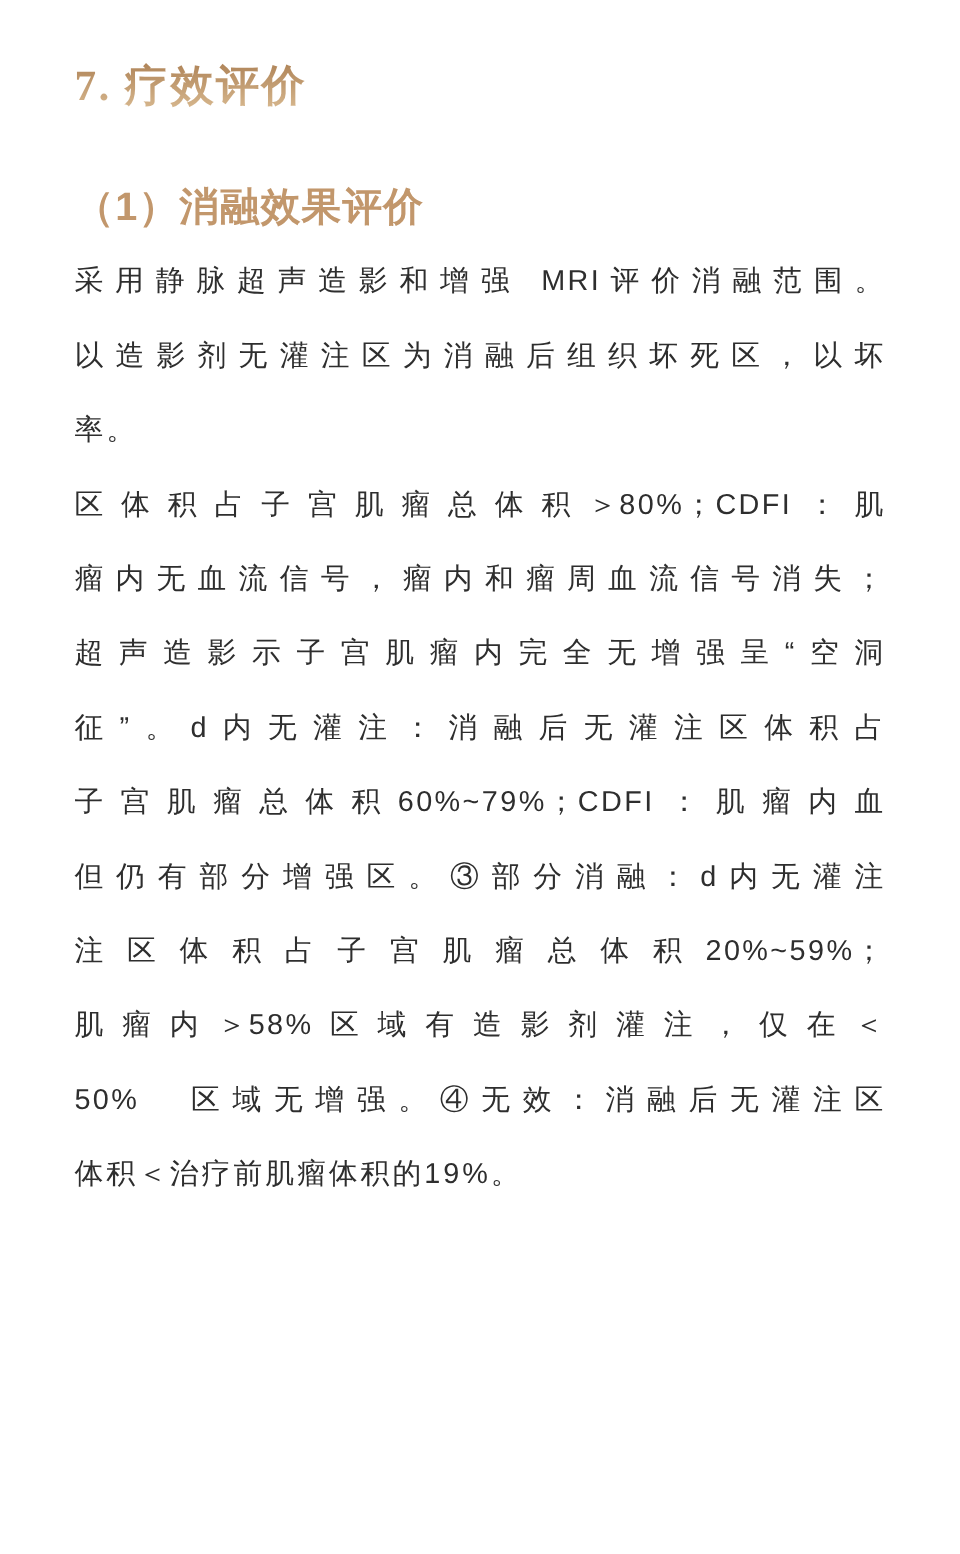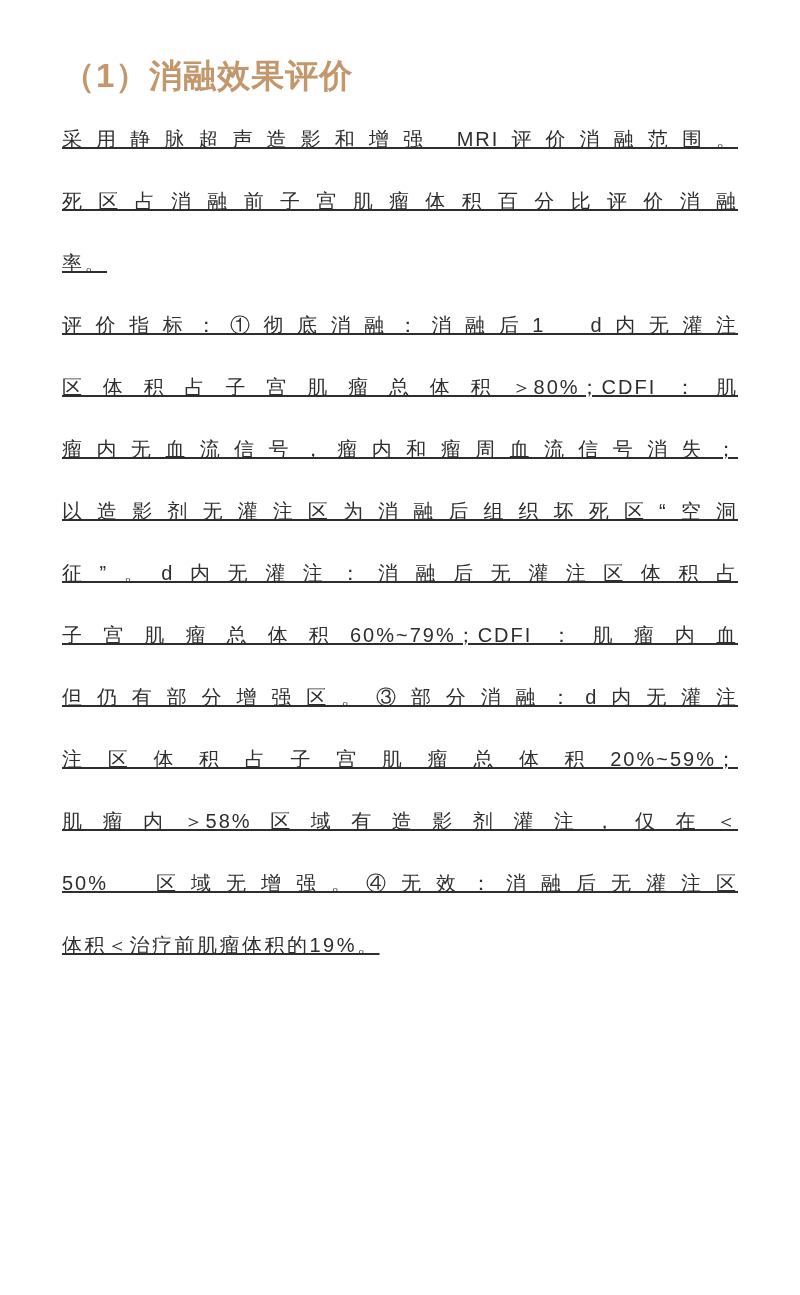--- a/index.html
+++ b/index.html
@@ -32,55 +32,54 @@
   .subtitle {
     margin: 54px 62px 4px 62px;
     font-weight: 700;
     font-size: 33px;
     line-height: 44px;
     letter-spacing: 1px;
     color: var(--subtitle, #c2976c);
   }
   .body-text {
     margin: 10px 62px 0 62px;
-    font-size: 20px;
+    font-size: 24px;
     font-weight: 300;
     color: var(--body-text, #2e2e2e);
-    text-decoration: underline;
   }
   .line {
     height: 62px;
     line-height: 62px;
     text-align: justify;
     text-align-last: justify;
     -moz-text-align-last: justify;
     letter-spacing: 2px;
   }
   .line.end {
     text-align-last: left;
     -moz-text-align-last: left;
     letter-spacing: 2.5px;
   }
 </style>
 </head>
 <body>
 
 <div class="page">
 
+  <h1 class="title">7. 疗效评价</h1>
 
   <h2 class="subtitle">（1）消融效果评价</h2>
 
   <div class="body-text">
     <div class="line">采用静脉超声造影和增强 MRI评价消融范围。</div>
-    <div class="line">死区占消融前子宫肌瘤体积百分比评价消融</div>
+    <div class="line">以造影剂无灌注区为消融后组织坏死区，以坏</div>
     <div class="line end">率。</div>
-    <div class="line">评价指标：①彻底消融：消融后1　d内无灌注</div>
     <div class="line">区体积占子宫肌瘤总体积＞80%；CDFI：肌</div>
     <div class="line">瘤内无血流信号，瘤内和瘤周血流信号消失；</div>
-    <div class="line">以造影剂无灌注区为消融后组织坏死区“空洞</div>
+    <div class="line">超声造影示子宫肌瘤内完全无增强呈“空洞</div>
     <div class="line">征”。d内无灌注：消融后无灌注区体积占</div>
     <div class="line">子宫肌瘤总体积60%~79%；CDFI：肌瘤内血</div>
     <div class="line">但仍有部分增强区。③部分消融：d内无灌注</div>
     <div class="line">注区体积占子宫肌瘤总体积20%~59%；</div>
     <div class="line">肌瘤内＞58%区域有造影剂灌注，仅在＜</div>
     <div class="line">50%　区域无增强。④无效：消融后无灌注区</div>
     <div class="line end">体积＜治疗前肌瘤体积的19%。</div>
   </div>
 
 </div>

